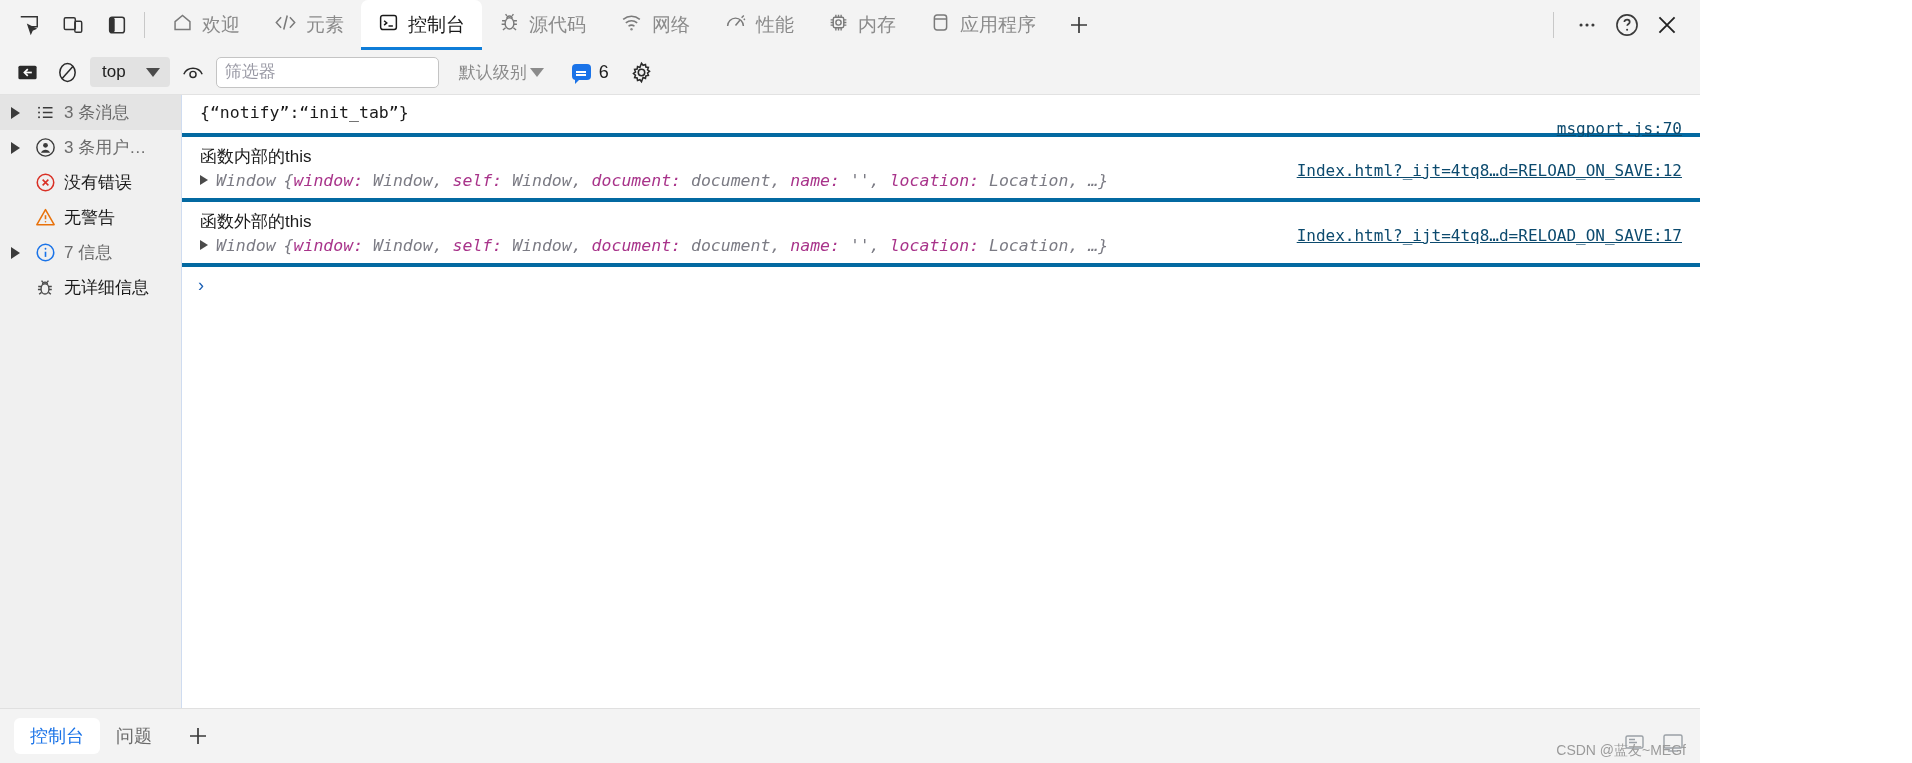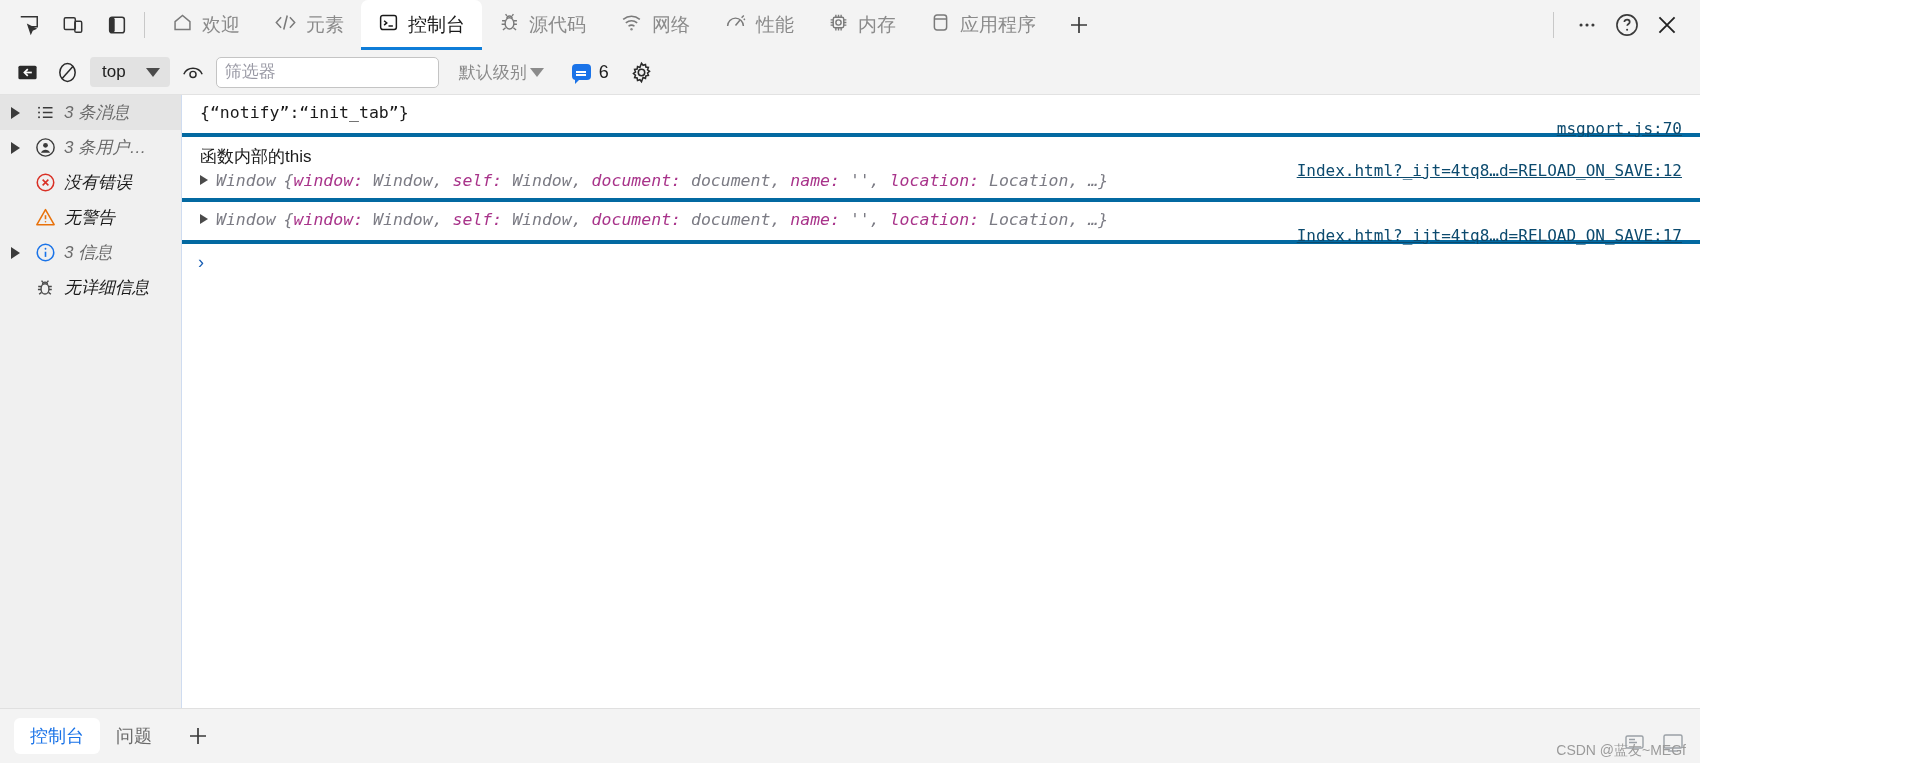--- a/index.html
+++ b/index.html
@@ -206,21 +206,20 @@
   }
   .side-item {
     display: flex;
     align-items: center;
     height: 35px;
     padding-left: 4px;
     gap: 4px;
     cursor: pointer;
     color: #1a1a1a;
     white-space: nowrap;
-    font-style: italic;
   }
   .side-item.selected { background: #e4e4e4; }
   .side-arrow {
     width: 22px;
     display: flex; align-items: center; justify-content: center;
   }
   .side-arrow .tri {
     width: 0; height: 0;
     border-top: 6px solid transparent;
     border-bottom: 6px solid transparent;
@@ -611,21 +610,21 @@
         <span class="side-arrow">
             <span class="tri"></span>
           </span>
         <span class="side-icon">
           <svg width="23" height="23" viewBox="0 0 24 24" fill="none" stroke="#1a73e8" stroke-width="1.6">
             <circle cx="12" cy="12" r="8.6"></circle>
             <path d="M12 11.2v5.4" stroke-width="1.7"></path>
             <circle cx="12" cy="8.1" r="0.95" fill="#1a73e8" stroke="none"></circle>
           </svg>
         </span>
-        <span class="side-label">3 信息</span>
+        <span class="side-label">7 信息</span>
       </div>
 
       <div class="side-item">
         <span class="side-arrow"></span>
         <span class="side-icon">
           <svg width="22" height="22" viewBox="0 0 24 24" fill="none" stroke="#4a4a4a" stroke-width="1.5">
             <ellipse cx="12" cy="13" rx="4.3" ry="5.6"></ellipse>
             <path d="M9.3 8.2c0-1.7 1-2.6 2.7-2.6s2.7.9 2.7 2.6"></path>
             <path d="M7.7 10.3H4.6M7.7 13.6H4.3M8.2 16.8l-2.6 2.1"></path>
             <path d="M16.3 10.3h3.1M16.3 13.6h3.1M15.8 16.8l2.6 2.1"></path>
@@ -654,20 +653,21 @@
             <span class="k">document:</span> <span class="v">document,</span>
             <span class="k">name:</span> <span class="v">'',</span>
             <span class="k">location:</span> <span class="v">Location,</span>
             <span class="v">…}</span>
           </span>
         </div>
         <span class="srclink">Index.html?_ijt=4tq8…d=RELOAD_ON_SAVE:12</span>
       </div>
 
       <div class="log-row">
+        <div class="log-title">函数外部的this</div>
         <div class="obj-line">
           <span class="obj-tri"></span>
           <span class="obj-ctor">Window</span>
           <span class="obj-preview">
             <span class="v">{</span><span class="k">window:</span> <span class="v">Window,</span>
             <span class="k">self:</span> <span class="v">Window,</span>
             <span class="k">document:</span> <span class="v">document,</span>
             <span class="k">name:</span> <span class="v">'',</span>
             <span class="k">location:</span> <span class="v">Location,</span>
             <span class="v">…}</span>

